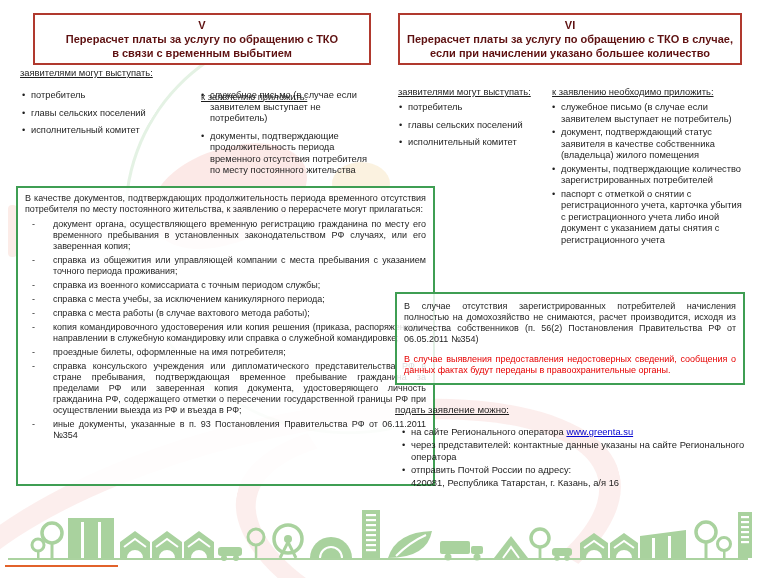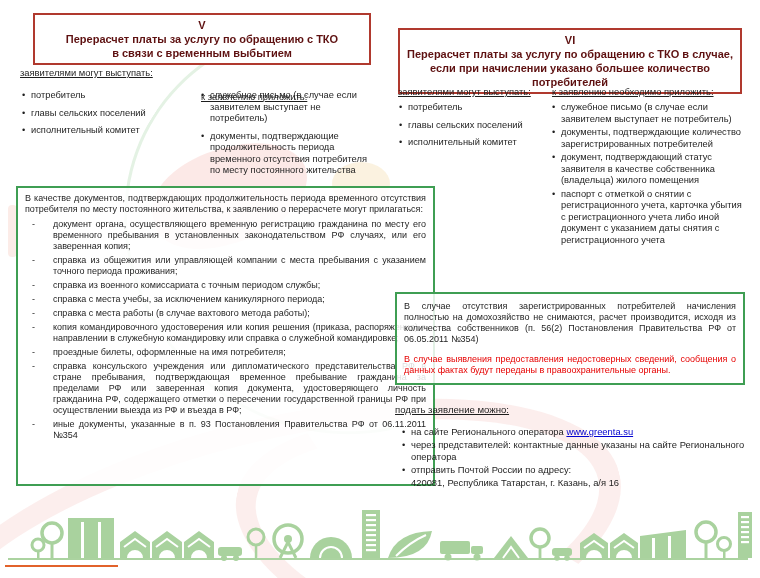--- a/index.html
+++ b/index.html
@@ -19,21 +19,21 @@
     border-radius:55% 45% 60% 40%; transform:rotate(-14deg); }
   #wm-tan { left:332px; top:162px; width:58px; height:44px; background:rgba(240,205,130,0.25); border-radius:50%; }
   #wm-strip { left:8px; top:205px; width:9px; height:52px; background:rgba(240,150,130,0.18); border-radius:4px; }
 
   .layer { position:absolute; z-index:2; }
 
   
   .hdr-box { border:2px solid #b0392e; background:#ffffff; text-align:center;
     font-weight:bold; color:#5e1111; font-size:11px; line-height:14px; padding:3px 4px; }
   #hdr-left  { left:33px;  top:13px; width:338px; }
-  #hdr-right { left:398px; top:28px; width:344px;text-align:center; }
+  #hdr-right { left:398px; top:13px; width:344px;text-align:center; }
 
   
   .subhead { font-size:9.4px; color:#1e1e1e; text-decoration:underline; white-space:nowrap; }
 
   
   .blist { font-size:9.3px; line-height:11.5px; color:#1e1e1e; }
   .blist .li { position:relative; padding-left:9px; margin-bottom:6px; }
   .blist .li::before { content:"\2022"; position:absolute; left:0; top:0; }
   .blist.tight .li { margin-bottom:2px; }
 
@@ -103,36 +103,35 @@
     <div class="doc-item">копия командировочного удостоверения или копия решения (приказа, распоряжения) о направлении в служебную командировку или справка о служебной командировке;</div>
     <div class="doc-item">проездные билеты, оформленные на имя потребителя;</div>
     <div class="doc-item">справка консульского учреждения или дипломатического представительства РФ в стране пребывания, подтверждающая временное пребывание гражданина за пределами РФ или заверенная копия документа, удостоверяющего личность гражданина РФ, содержащего отметки о пересечении государственной границы РФ при осуществлении выезда из РФ и въезда в РФ;</div>
     <div class="doc-item">иные документы, указанные в п. 93 Постановления Правительства РФ от 06.11.2011 №354</div>
   </div>
 
   <div class="layer hdr-box" id="hdr-right">
     <div>VI</div>
     <div>Перерасчет платы за услугу по обращению с ТКО в случае,</div>
     <div>если при начислении указано большее количество</div>
-    <div>потребителей</div>
   </div>
 
   <div class="layer subhead" style="left:398px; top:86px;">заявителями могут выступать:</div>
   <div class="layer subhead" style="left:552px; top:86px;">к заявлению необходимо приложить:</div>
 
   <div class="layer blist" style="left:399px; top:102px; width:150px;">
     <div class="li">потребитель</div>
     <div class="li">главы сельских поселений</div>
     <div class="li">исполнительный комитет</div>
   </div>
 
   <div class="layer blist tight" style="left:552px; top:102px; width:196px;">
     <div class="li">служебное письмо (в  случае если заявителем выступает не потребитель)</div>
+    <div class="li">документ, подтверждающий статус заявителя в качестве собственника (владельца) жилого помещения</div>
     <div class="li">документы, подтверждающие количество зарегистрированных потребителей</div>
-    <div class="li">документ, подтверждающий статус заявителя в качестве собственника (владельца) жилого помещения</div>
     <div class="li">паспорт с отметкой о снятии с регистрационного учета, карточка убытия с регистрационного учета либо иной документ с указанием даты снятия с регистрационного учета</div>
   </div>
 
   <div class="layer green-box" id="notice-box">
     <div>В случае отсутствия зарегистрированных потребителей начисления полностью на домохозяйство не снимаются, расчет производится, исходя из количества собственников (п. 56(2) Постановления Правительства РФ от 06.05.2011 №354)</div>
     <div id="notice-warning">В случае выявления предоставления недостоверных сведений, сообщения о данных фактах будут переданы в правоохранительные органы.</div>
   </div>
 
   <div class="layer" id="submit-heading">подать заявление можно:</div>
 

